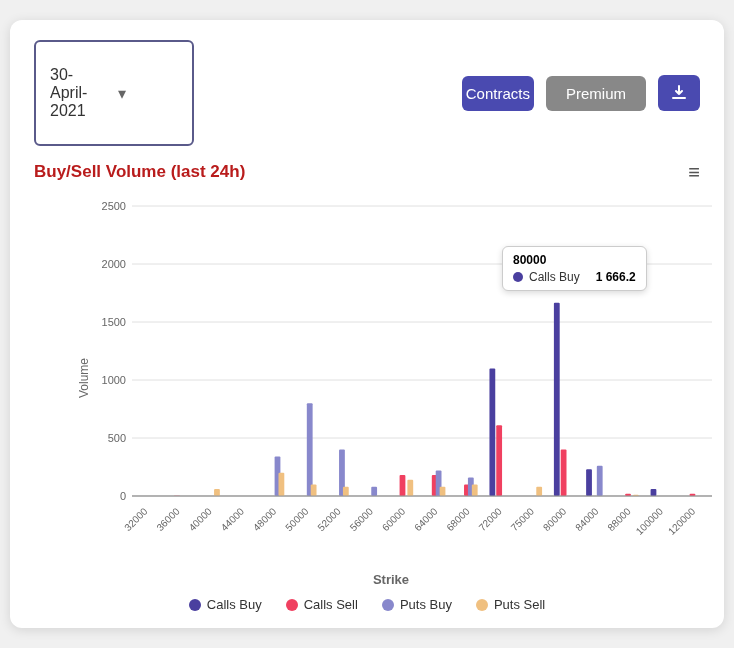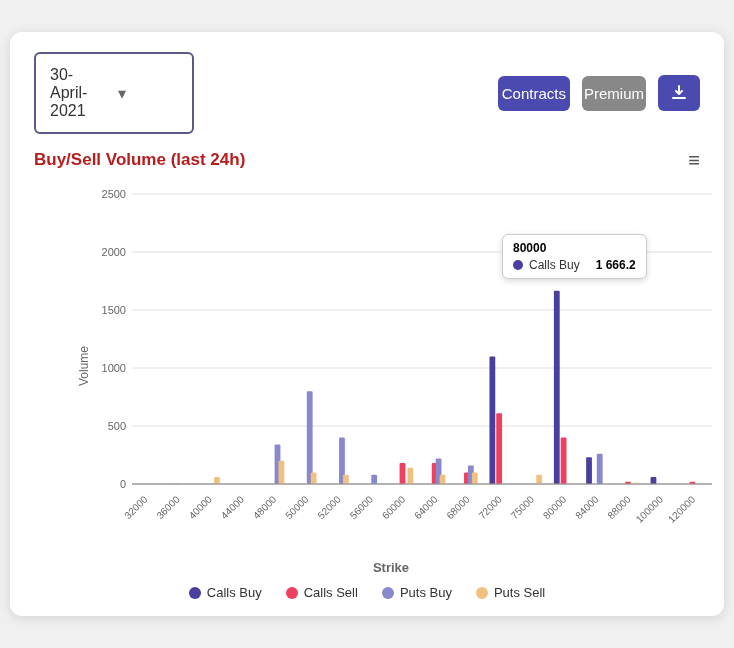--- a/index.html
+++ b/index.html
@@ -26,21 +26,21 @@
     }
     .expiration-label {
       font-size: 18px;
       font-weight: 600;
       color: #222;
       margin-right: 4px;
     }
     .date-dropdown {
       border: 2px solid #5a5a8a;
       border-radius: 6px;
-      padding: 12px 14px;
+      padding: 24px 14px;
       font-size: 16px;
       color: #333;
       display: flex;
       align-items: center;
       gap: 8px;
       cursor: pointer;
       min-width: 160px;
     }
     .date-dropdown span { flex: 1; }
     .date-dropdown .chevron { color: #666; }
@@ -52,21 +52,21 @@
       padding: 9px 4px;
       font-size: 15px;
       cursor: pointer;
       margin-left: auto;
     }
     .btn-premium {
       background: #888;
       color: #fff;
       border: none;
       border-radius: 6px;
-      padding: 9px 2px;
+      padding: 9px 20px;
       font-size: 15px;
       cursor: pointer;
     }
     .btn-download {
       background: #4a4ab0;
       color: #fff;
       border: none;
       border-radius: 6px;
       padding: 9px 12px;
       font-size: 16px;

